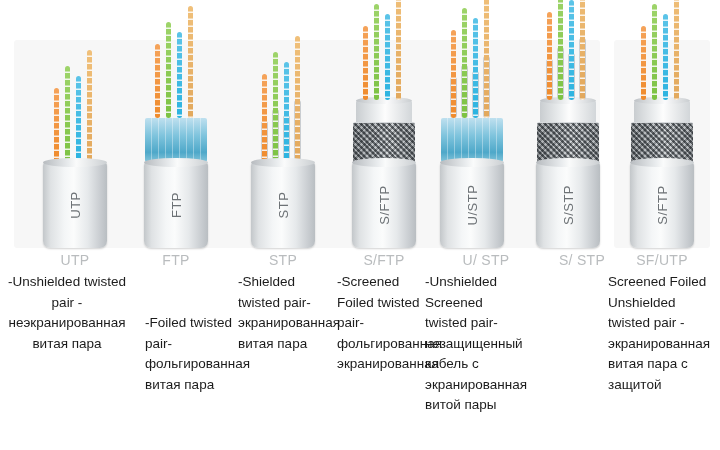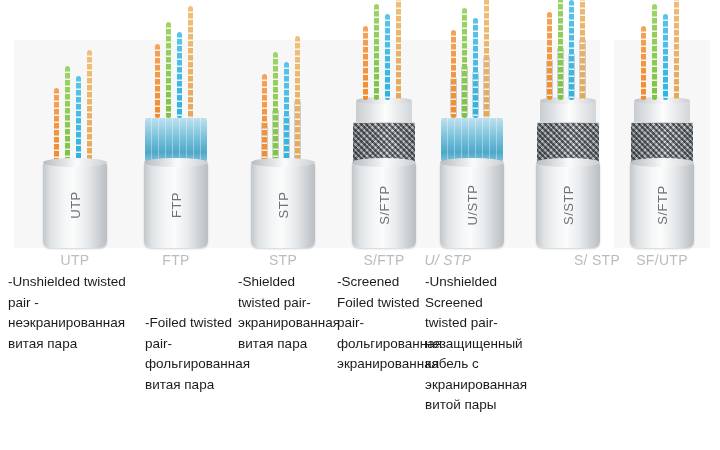--- a/index.html
+++ b/index.html
@@ -185,21 +185,21 @@
           <div class="wire w2" style="left: 13px; height: 96px;"></div>
           <div class="wire w3" style="left: 24px; height: 86px;"></div>
           <div class="wire w4" style="left: 35px; height: 112px;"></div>
         </div>
         <div class="jacket">
           <div class="jacket-label">UTP</div>
         </div>
       </div>
     </div>
     <div class="head" style="left: 15px; width: 120px;">UTP</div>
-    <div class="desc" style="left: 8px; width: 118px;">-Unshielded twisted pair - неэкранированная витая пара</div>
+    <div class="desc" style="left: 8px; width: 118px; text-align: center;">-Unshielded twisted pair - неэкранированная витая пара</div>
     <div class="col" style="left: 139px; width: 74px;">
       <div class="cable-wrap">
         <div class="foil" style="height: 44px; top: 82px;"></div>
         <div class="wires" style="top: 0px; height: 82px;">
           <div class="wire w1" style="left: 2px; height: 74px;"></div>
           <div class="wire w2" style="left: 13px; height: 96px;"></div>
           <div class="wire w3" style="left: 24px; height: 86px;"></div>
           <div class="wire w4" style="left: 35px; height: 112px;"></div>
         </div>
         <div class="jacket">
@@ -256,51 +256,52 @@
           <div class="sleeve" style="left: 23px; height: 47px;"></div>
           <div class="wire w3" style="left: 24px; height: 100px;"></div>
           <div class="sleeve" style="left: 34px; height: 62px;"></div>
           <div class="wire w4" style="left: 35px; height: 126px;"></div>
         </div>
         <div class="jacket">
           <div class="jacket-label">U/STP</div>
         </div>
       </div>
     </div>
-    <div class="head" style="left: 388px; width: 120px; font-style: italic;">U/ STP</div>
+    <div class="head" style="left: 426px; width: 120px;">U/ STP</div>
     <div class="desc" style="left: 425px; width: 100px;">-Unshielded Screened twisted pair-незащищенный кабель с экранированная витой пары</div>
     <div class="col" style="left: 531px; width: 74px;">
       <div class="cable-wrap">
         <div class="braid" style="height: 40px; top: 86px;"></div>
         <div class="collar" style="height: 22px; top: 64px;"></div>
         <div class="wires" style="top: 0px; height: 64px;">
           <div class="sleeve" style="left: 1px; height: 41px;"></div>
           <div class="wire w1" style="left: 2px; height: 88px;"></div>
           <div class="sleeve" style="left: 12px; height: 53px;"></div>
           <div class="wire w2" style="left: 13px; height: 110px;"></div>
           <div class="sleeve" style="left: 23px; height: 47px;"></div>
           <div class="wire w3" style="left: 24px; height: 100px;"></div>
           <div class="sleeve" style="left: 34px; height: 62px;"></div>
           <div class="wire w4" style="left: 35px; height: 126px;"></div>
         </div>
         <div class="jacket">
           <div class="jacket-label">S/STP</div>
         </div>
       </div>
     </div>
-    <div class="head" style="left: 537px; width: 120px;">S/ STP</div>
+    <div class="head" style="left: 522px; width: 120px;">S/ STP</div>
     <div class="col" style="left: 625px; width: 74px;">
       <div class="cable-wrap">
         <div class="braid" style="height: 40px; top: 86px;"></div>
         <div class="collar" style="height: 22px; top: 64px;"></div>
         <div class="wires" style="top: 0px; height: 64px;">
           <div class="wire w1" style="left: 2px; height: 74px;"></div>
           <div class="wire w2" style="left: 13px; height: 96px;"></div>
           <div class="wire w3" style="left: 24px; height: 86px;"></div>
           <div class="wire w4" style="left: 35px; height: 112px;"></div>
         </div>
         <div class="jacket">
           <div class="jacket-label">S/FTP</div>
         </div>
       </div>
     </div>
     <div class="head" style="left: 602px; width: 120px;">SF/UTP</div>
+    <div class="desc" style="left: 608px; width: 108px;">Screened Foiled Unshielded twisted pair - экранированная витая пара с защитой</div>
   </div>
 
 </body></html>

